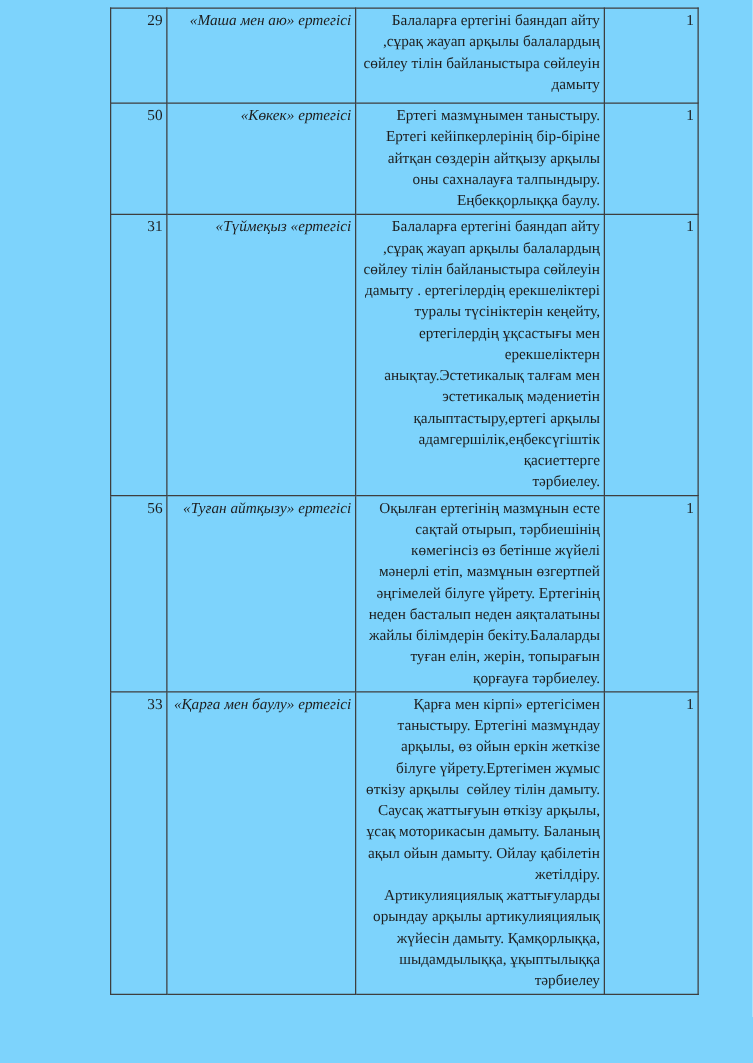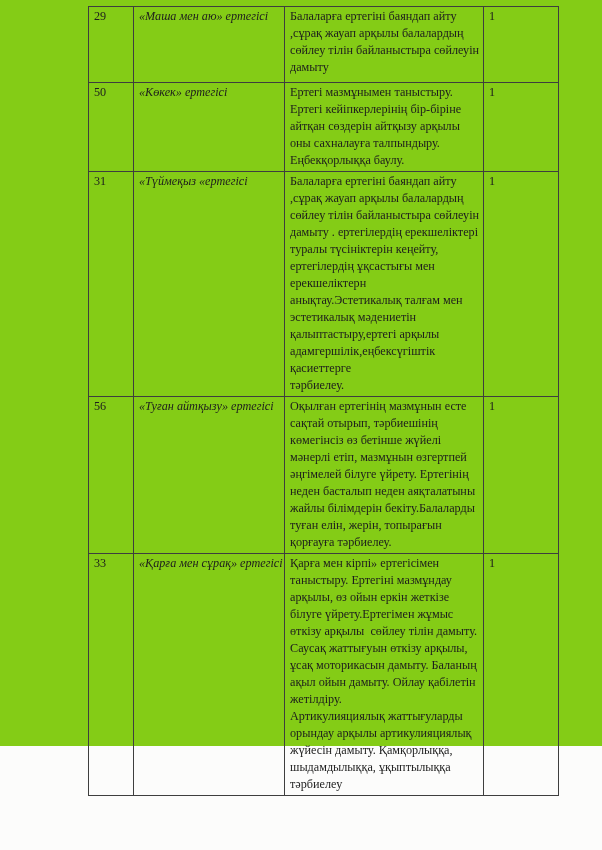--- a/index.html
+++ b/index.html
@@ -10,22 +10,23 @@
     width: 602px;
     height: 850px;
     background: #fcfcfb;
     font-family: "Liberation Serif", serif;
     color: #1d1d1d;
     overflow: hidden;
   }
   .page {
     position: relative;
     width: 602px;
-    height: 746px;
-    background: #84cc16;
+    height: 850px;
+    background: #7dd3fc;
+    text-align: right;
   }
   table.schedule {
     position: absolute;
     left: 88px;
     top: 6px;
     width: 470px;
     border-collapse: collapse;
     table-layout: fixed;
   }
   table.schedule td {
@@ -84,20 +85,20 @@
         <td class="cell-hours">1</td>
       </tr>
       <tr style="height:149px;">
         <td class="cell-number">56</td>
         <td class="cell-title">«Туған айтқызу» ертегісі</td>
         <td class="cell-desc">Оқылған ертегінің мазмұнын есте сақтай отырып, тәрбиешінің көмегінсіз өз бетінше жүйелі мәнерлі етіп, мазмұнын өзгертпей әңгімелей білуге үйрету. Ертегінің неден басталып неден аяқталатыны жайлы білімдерін бекіту.Балаларды туған елін, жерін, топырағын қорғауға тәрбиелеу.</td>
         <td class="cell-hours">1</td>
       </tr>
       <tr style="height:239px;">
         <td class="cell-number">33</td>
-        <td class="cell-title">«Қарға мен сұрақ» ертегісі</td>
+        <td class="cell-title">«Қарға мен баулу» ертегісі</td>
         <td class="cell-desc">Қарға мен кірпі» ертегісімен таныстыру. Ертегіні мазмұндау арқылы, өз ойын еркін жеткізе білуге үйрету.Ертегімен жұмыс өткізу арқылы  сөйлеу тілін дамыту. Саусақ жаттығуын өткізу арқылы, ұсақ моторикасын дамыту. Баланың ақыл ойын дамыту. Ойлау қабілетін жетілдіру.
 Артикулияциялық жаттығуларды орындау арқылы артикулияциялық жүйесін дамыту. Қамқорлыққа, шыдамдылыққа, ұқыптылыққа тәрбиелеу</td>
         <td class="cell-hours">1</td>
       </tr>
     </tbody>
   </table>
 </div>
 
 </body></html>

